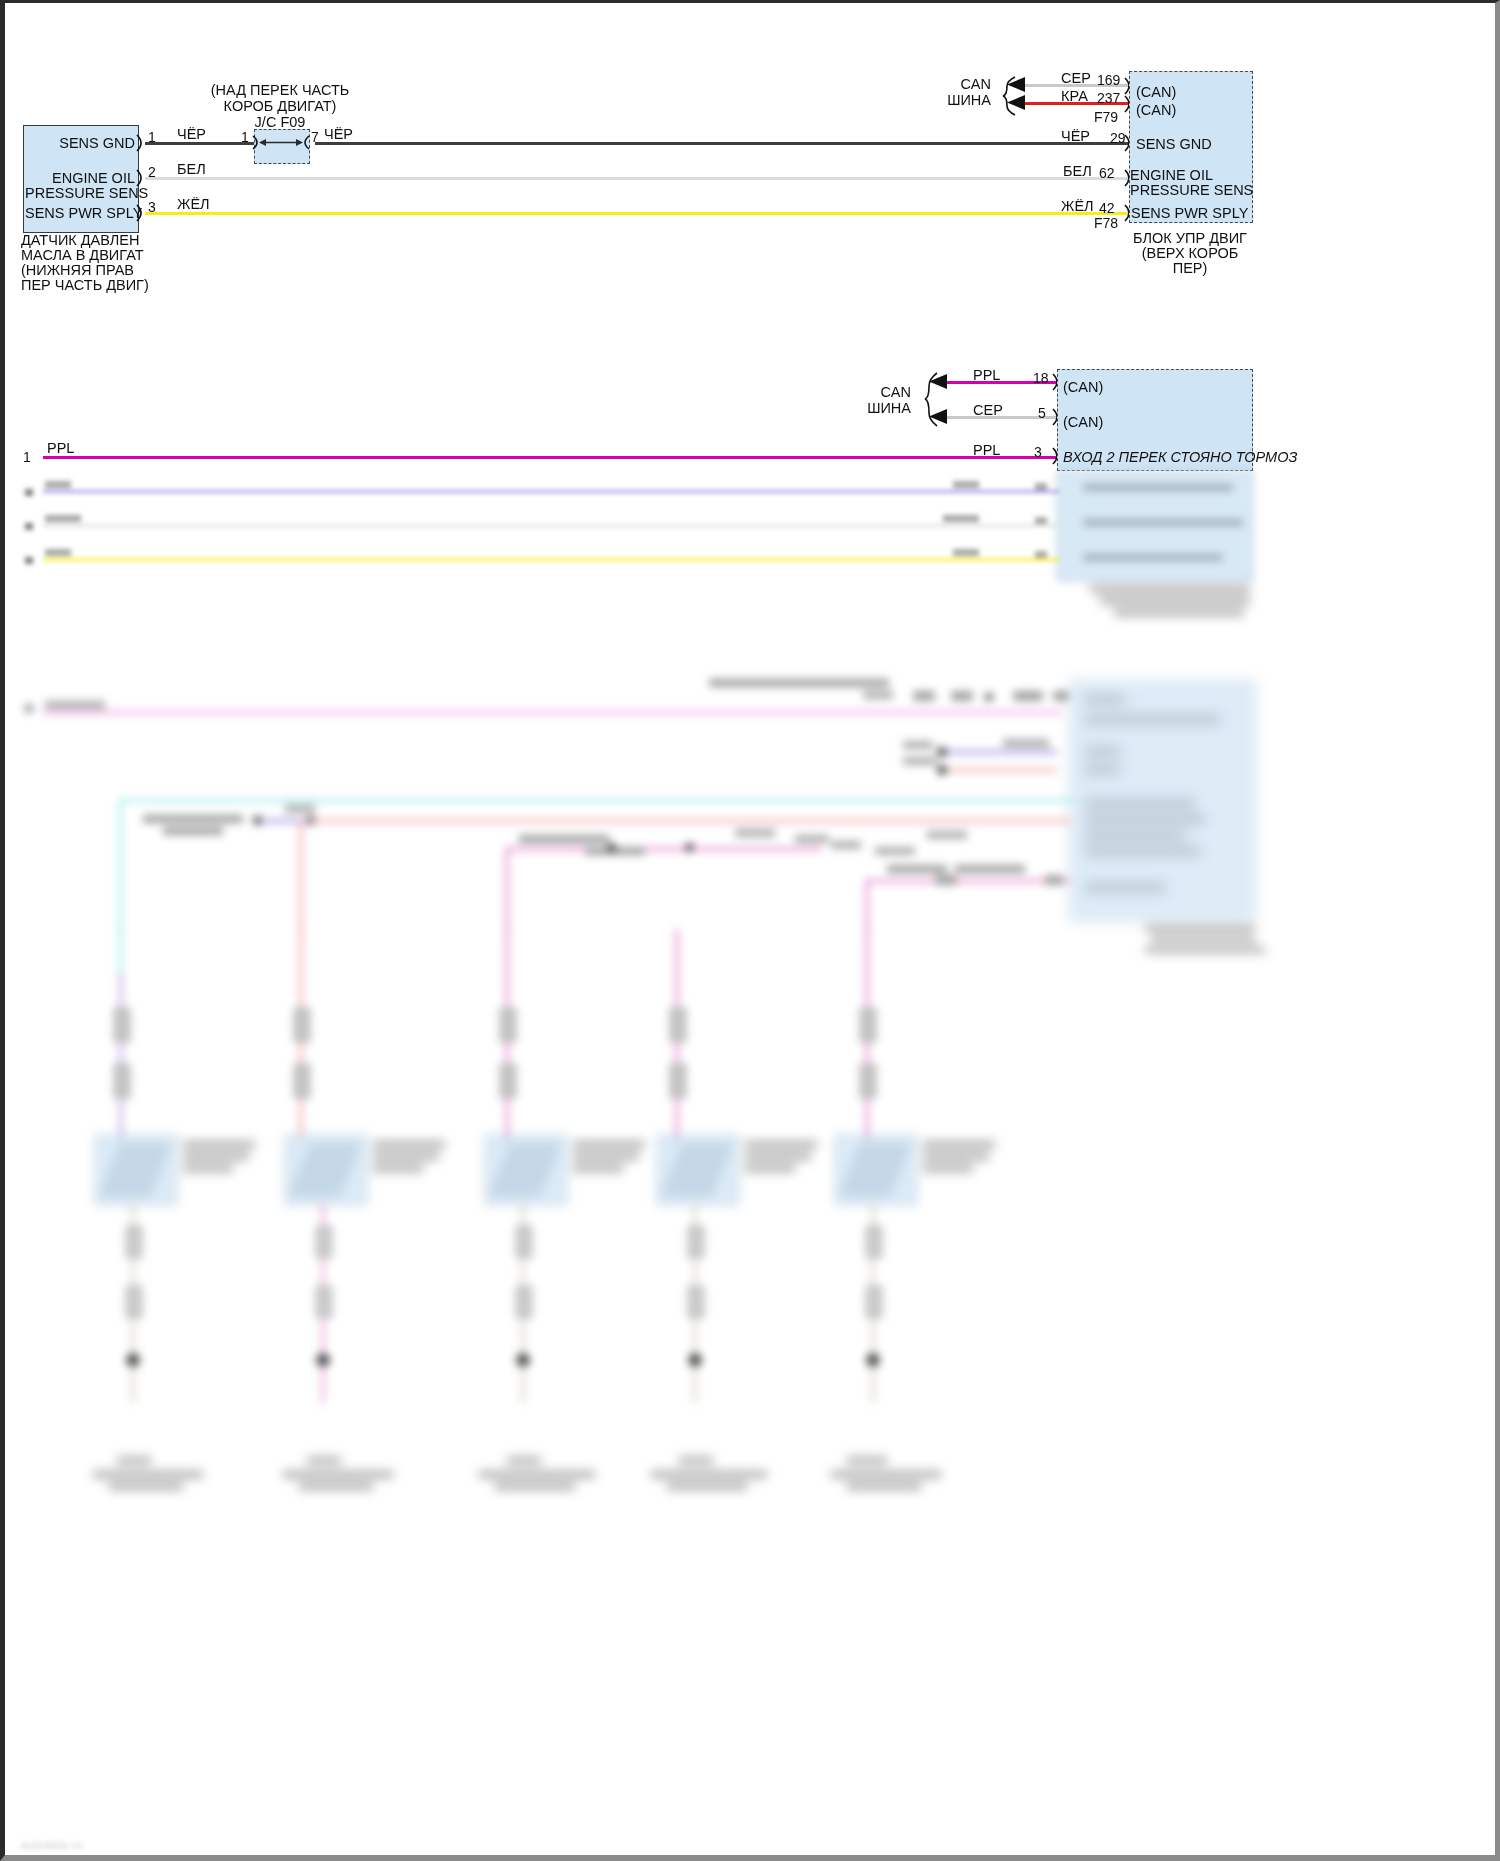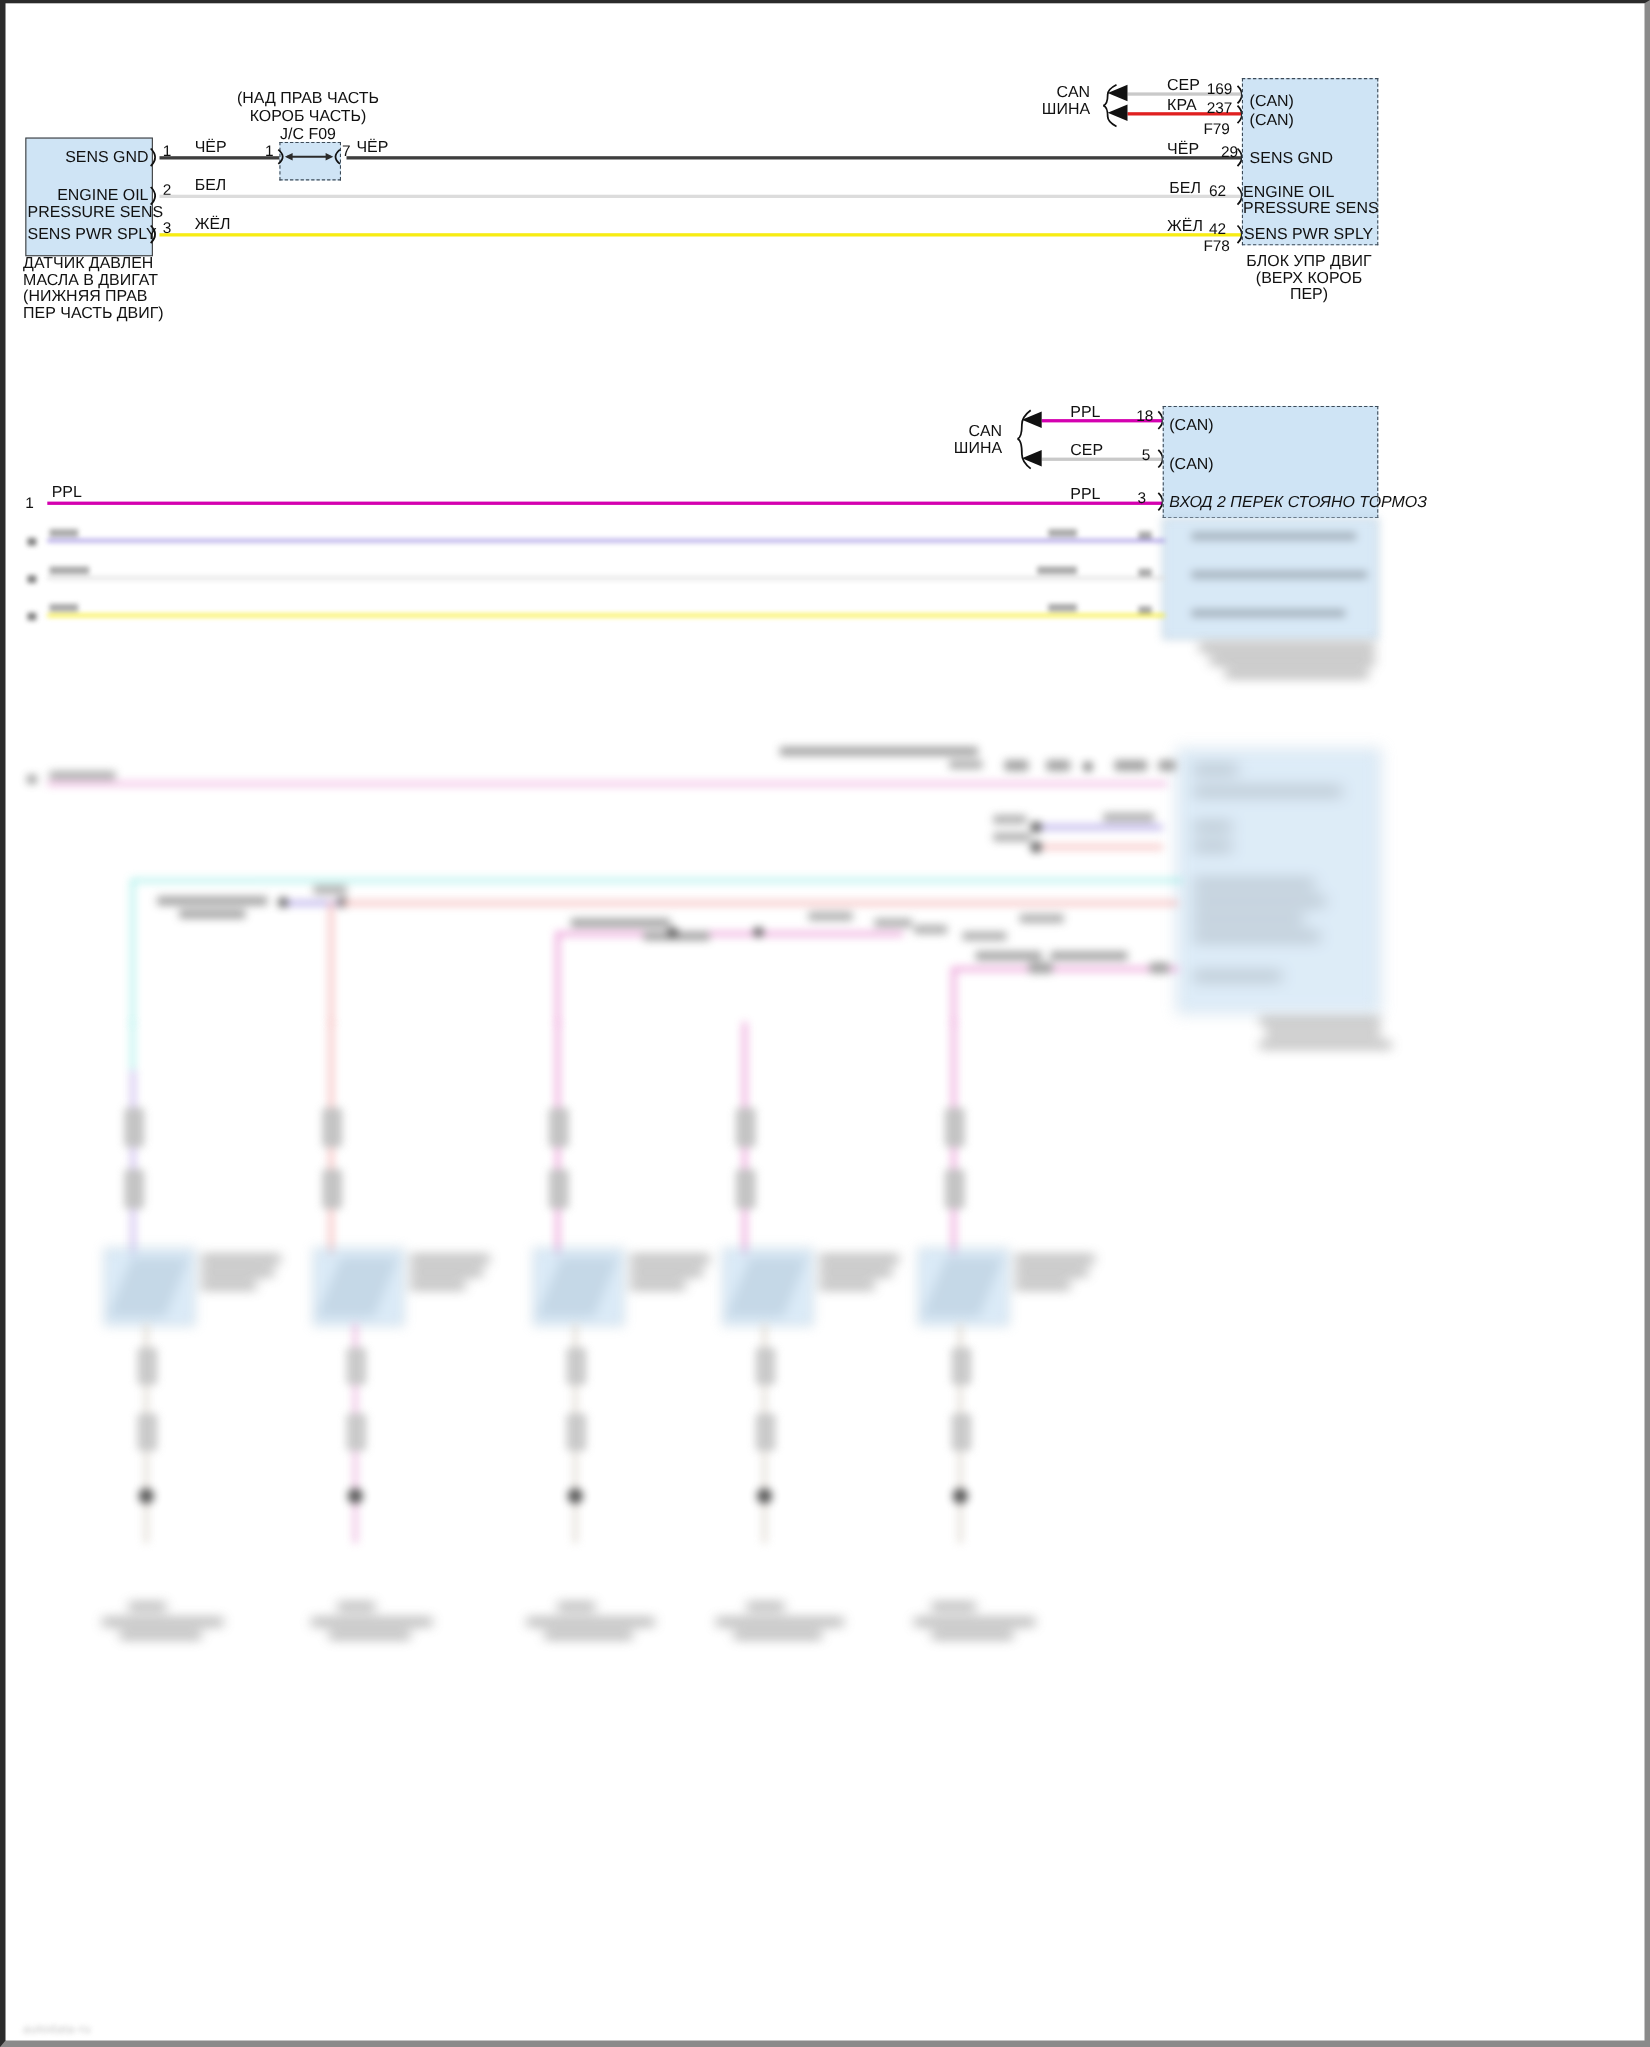--- a/index.html
+++ b/index.html
@@ -38,22 +38,22 @@
   .blur-hvy{filter:blur(5.5px);opacity:.75;}
   .blur-max{filter:blur(7px);opacity:.7;}
   svg{display:block;overflow:visible;}
   .wm{font-size:11px;color:#b8b8b8;letter-spacing:.5px;}
 </style>
 </head>
 <body>
 
 <div id="page">
 
-  <div class="abs txt c" style="left:180px;top:80px;width:190px;">(НАД ПРАВ ЧАСТЬ</div>
-  <div class="abs txt c" style="left:180px;top:96px;width:190px;">КОРОБ ЧАСТЬ)</div>
+  <div class="abs txt c" style="left:180px;top:80px;width:190px;">(НАД ПЕРЕК ЧАСТЬ</div>
+  <div class="abs txt c" style="left:180px;top:96px;width:190px;">КОРОБ ДВИГАТ)</div>
   <div class="abs txt c" style="left:180px;top:112px;width:190px;">J/C F09</div>
 
   <div class="abs box" style="left:18px;top:122px;width:116px;height:108px;"></div>
   <div class="abs txt r" style="left:20px;top:133px;width:110px;">SENS GND</div>
   <div class="abs txt r" style="left:20px;top:168px;width:110px;">ENGINE OIL
 PRESSURE SENS</div>
   <div class="abs txt r" style="left:20px;top:203px;width:110px;">SENS PWR SPLY</div>
 
   <svg class="abs" style="left:130px;top:126px;" width="14" height="100">
     <path d="M2,6 Q10,14 2,22" stroke="#111" stroke-width="1.6" fill="none"></path>

